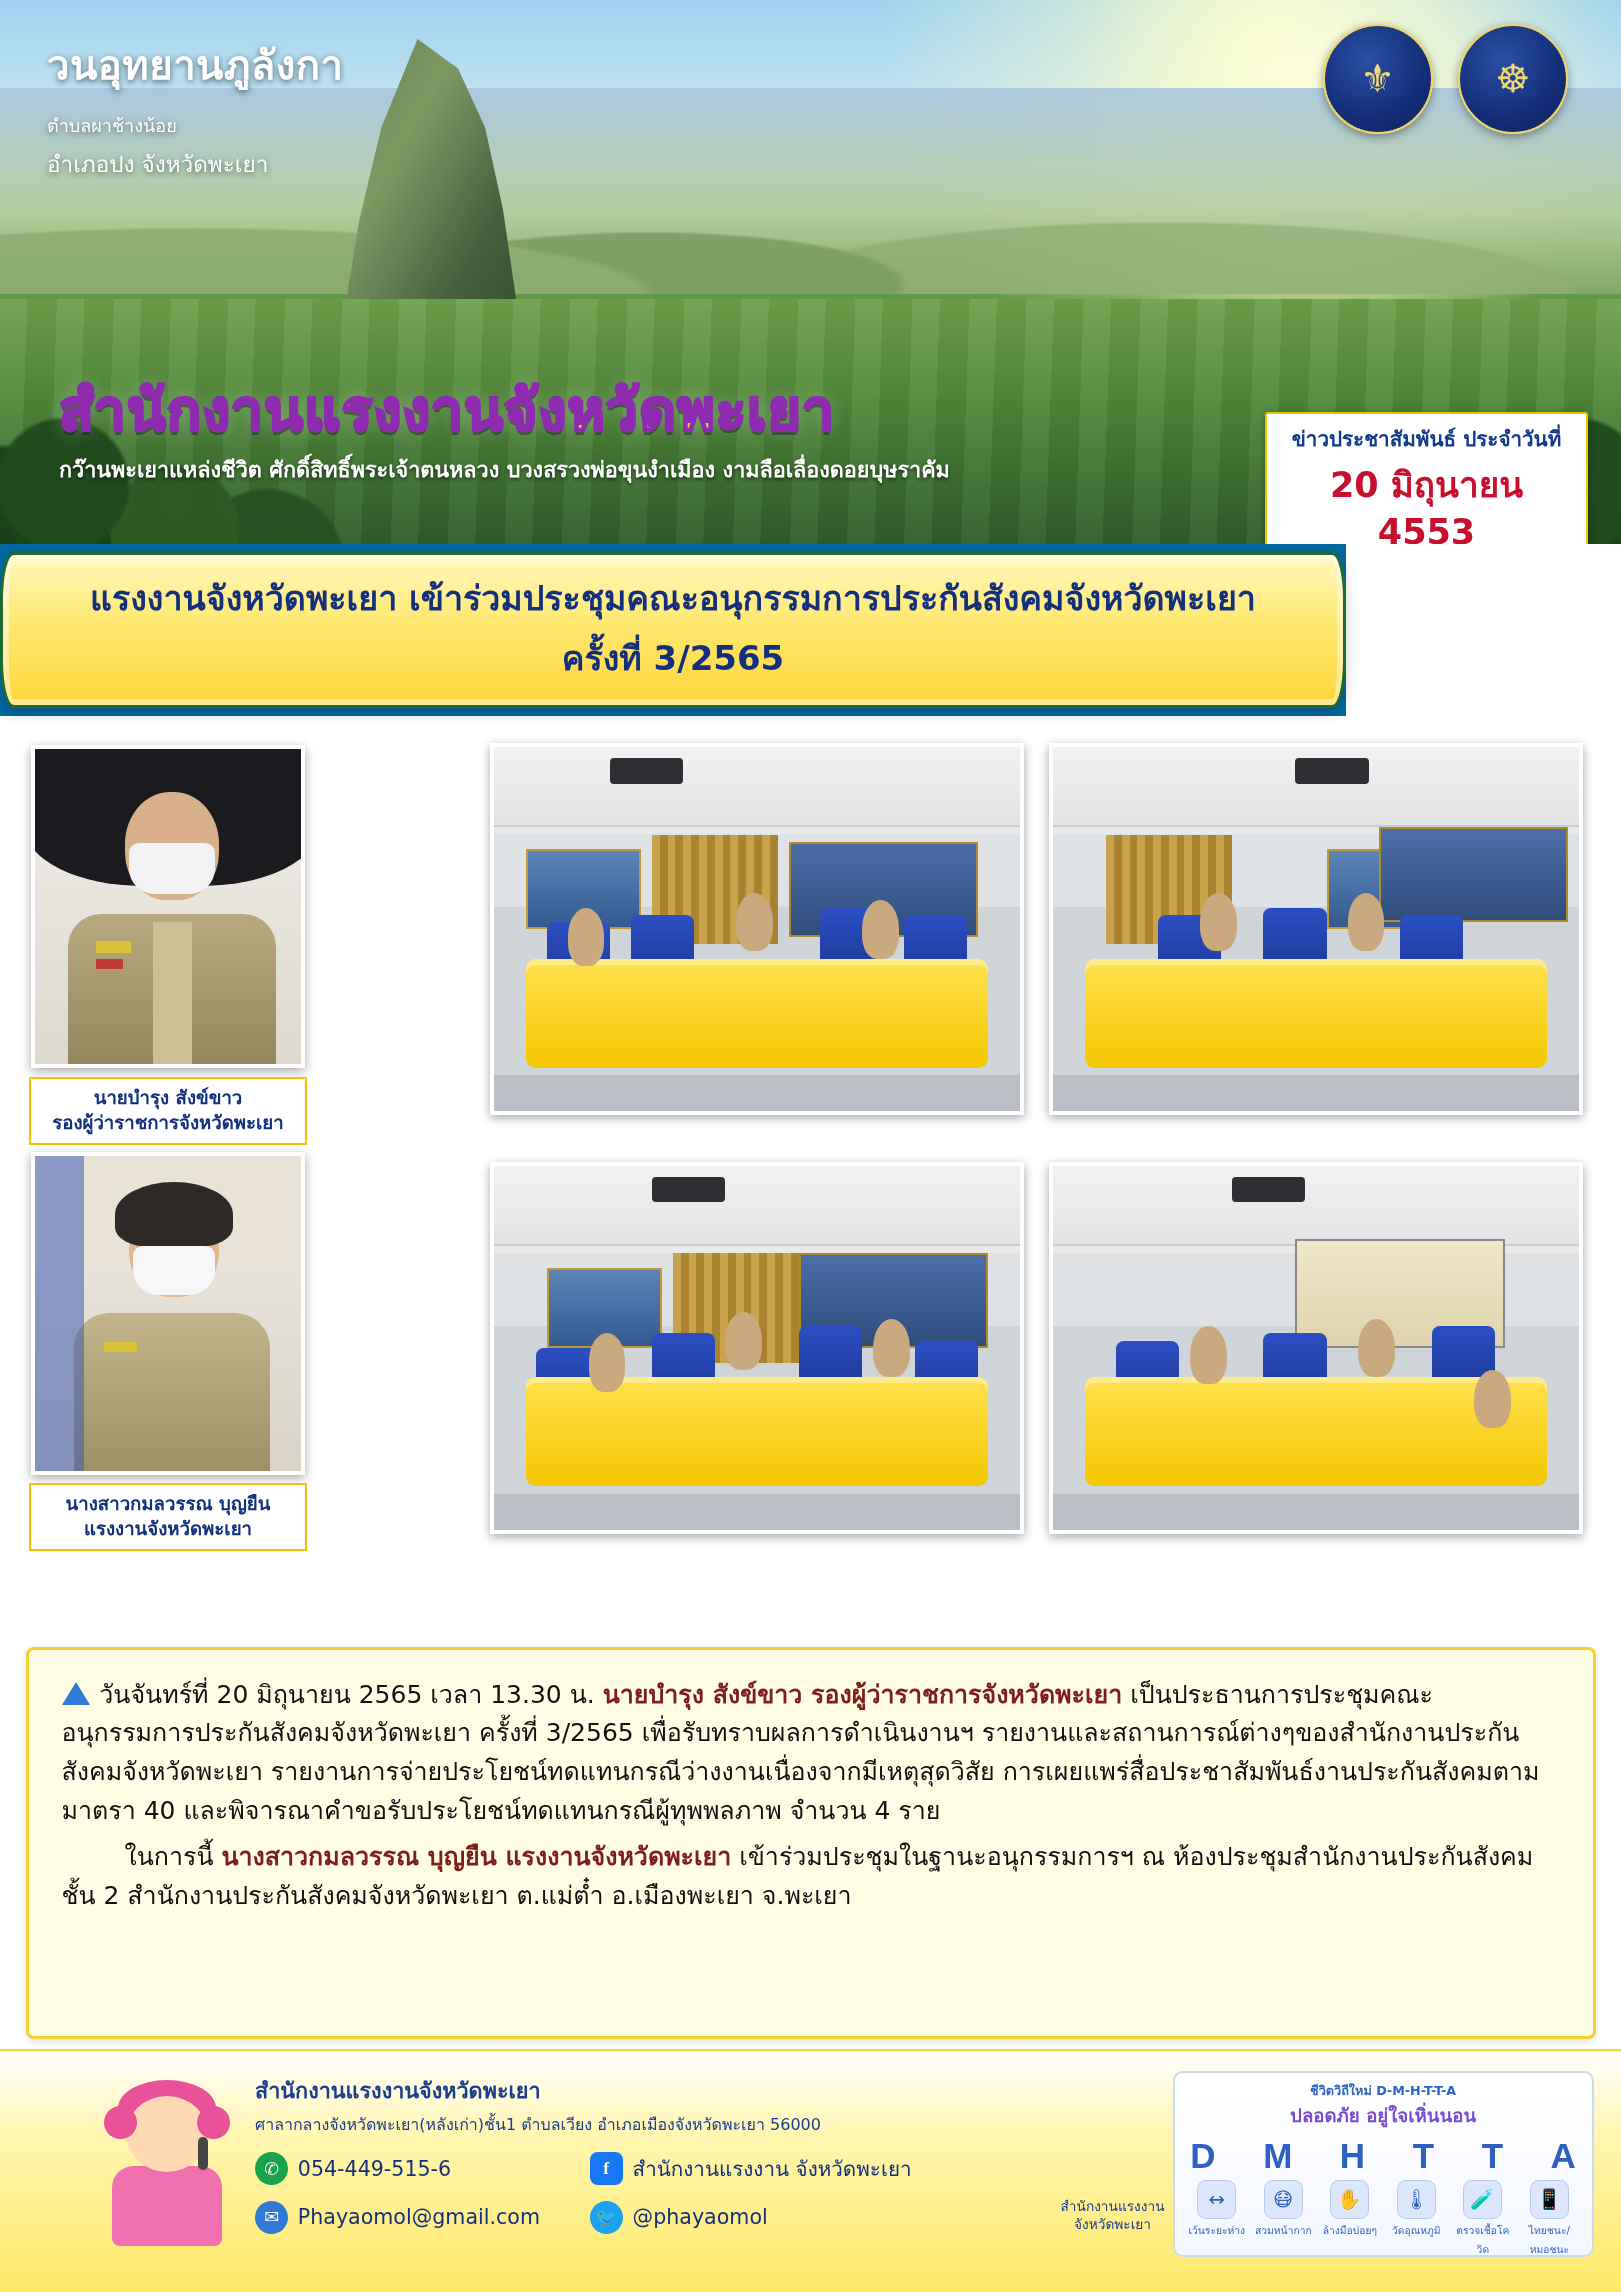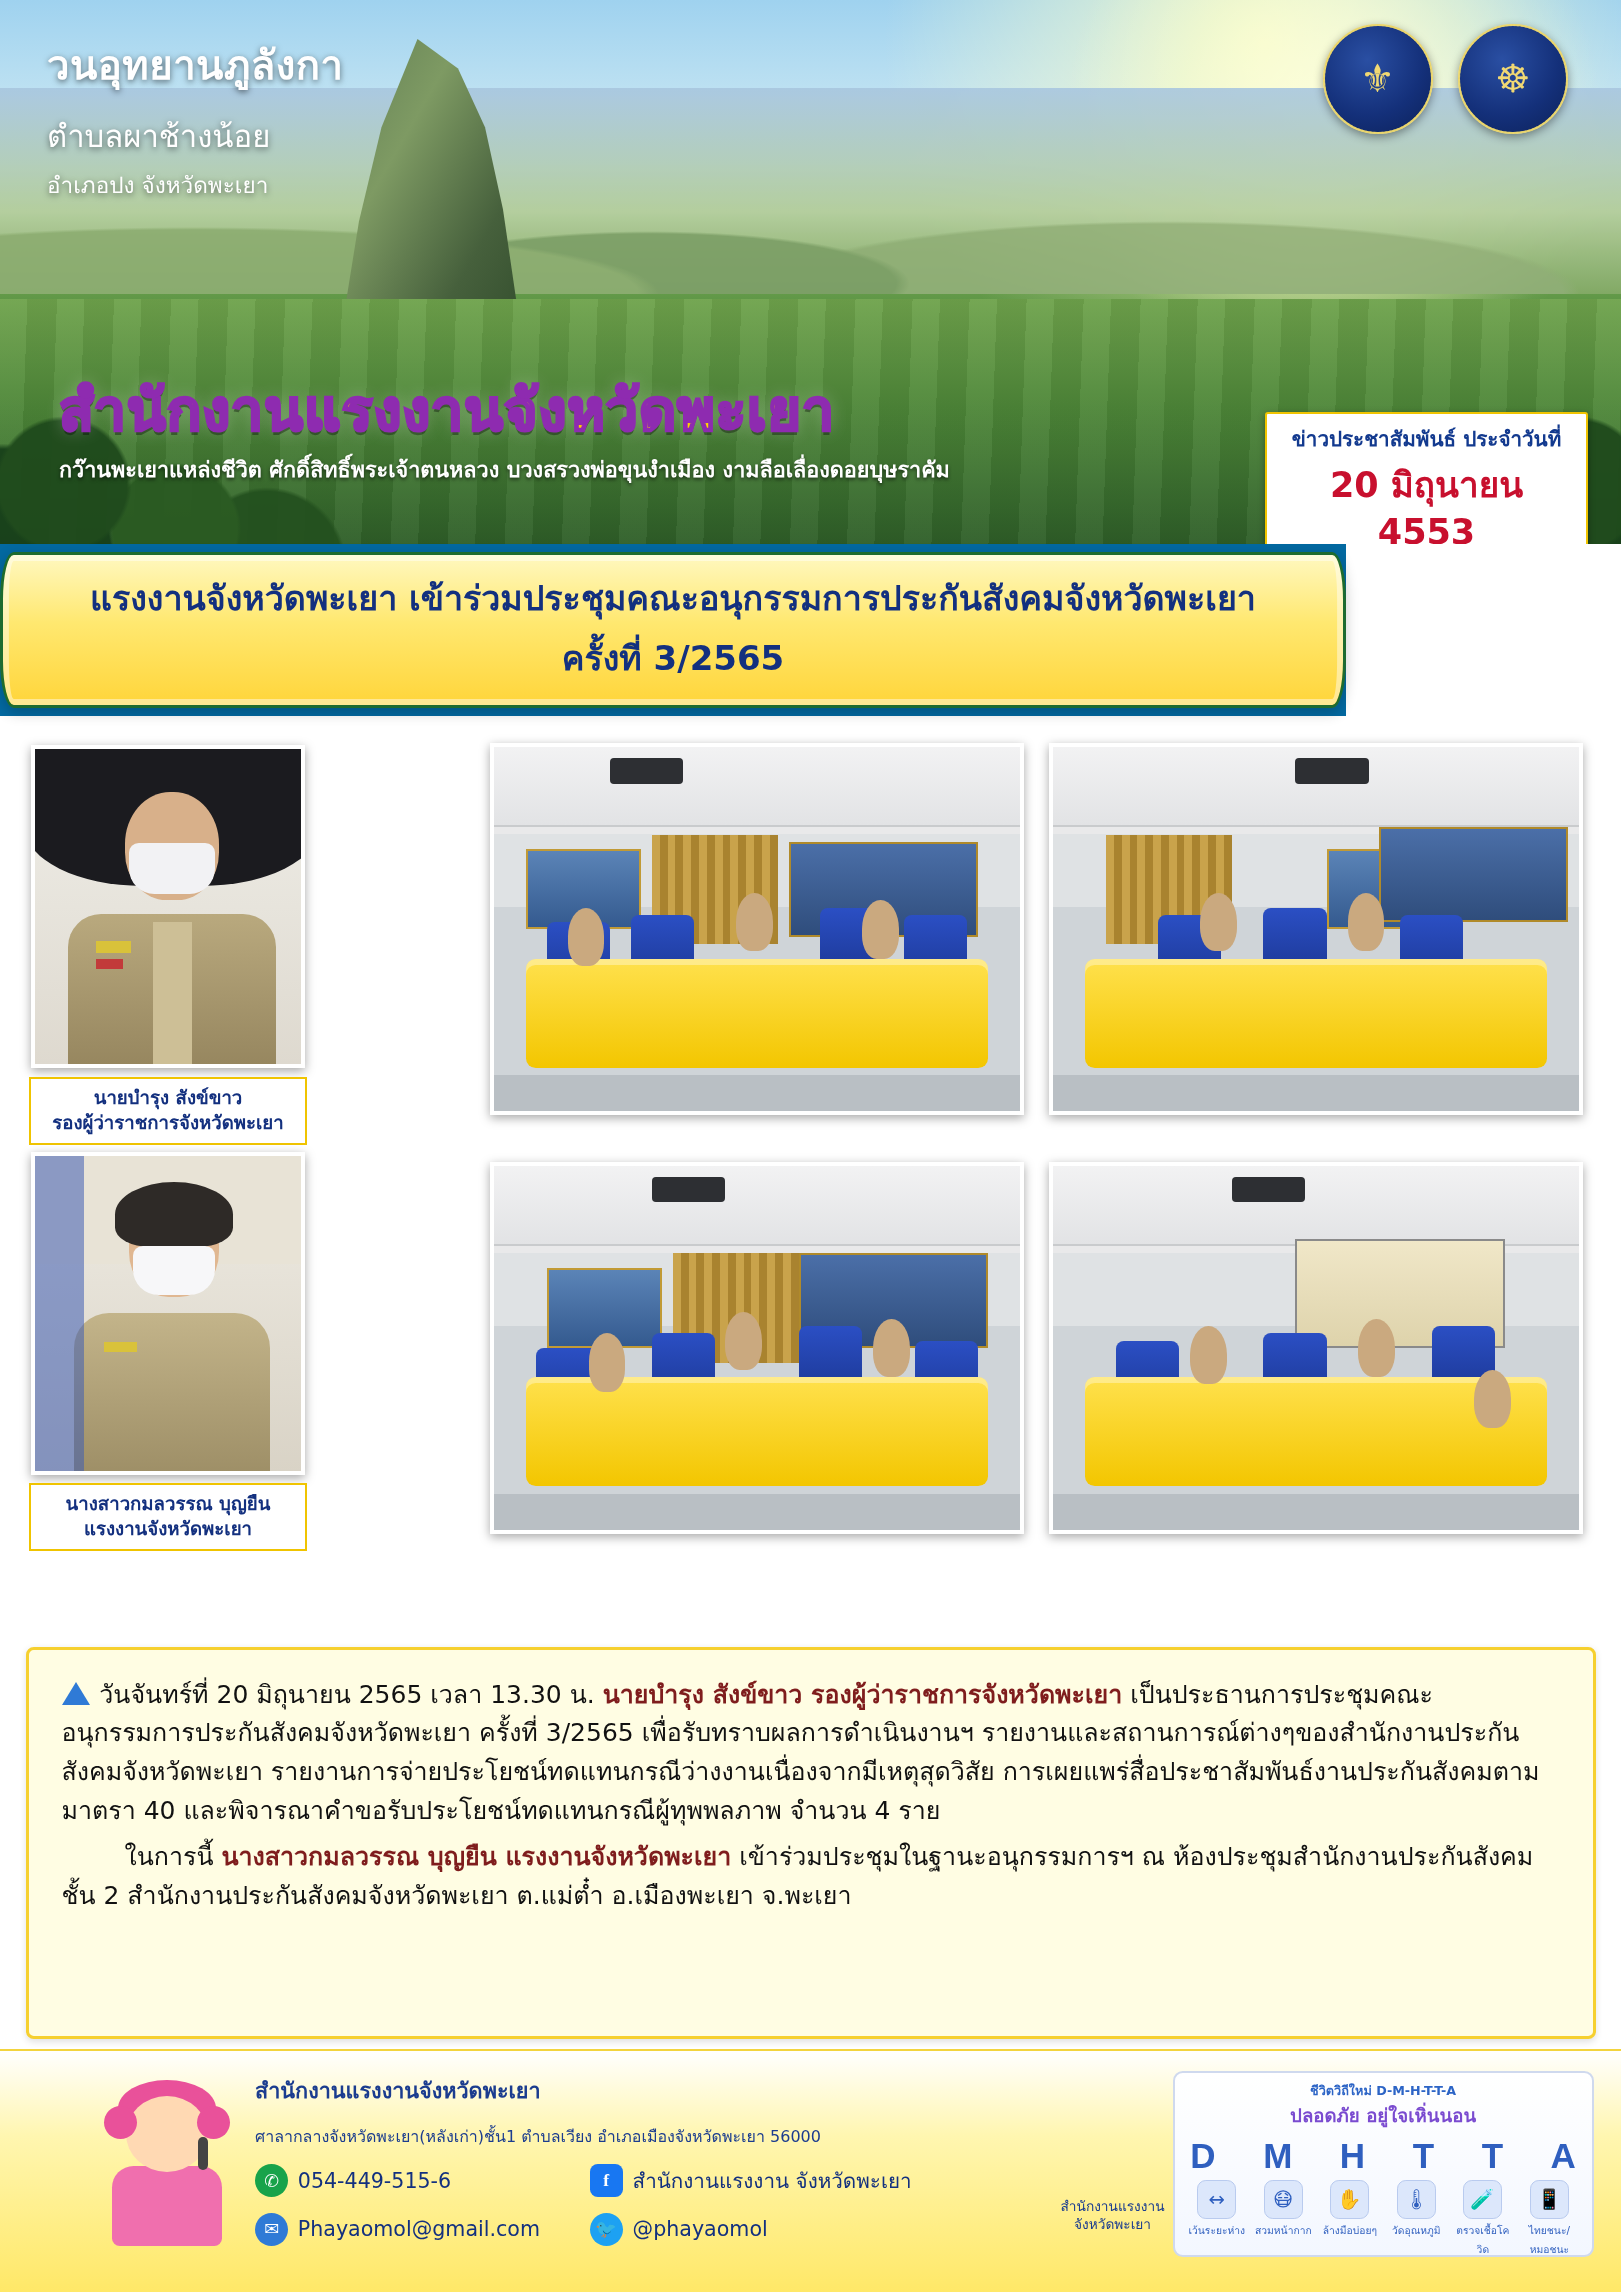--- a/index.html
+++ b/index.html
@@ -56,21 +56,21 @@
       radial-gradient(circle at 60% 98%, #24511f 0 18%, transparent 19%);
     opacity:.95;
   }
   .hero .foliage.right{ left:auto; right:-59px; transform:scaleX(-1); }
 
   .hero-head {
     position:absolute; left:47px; top:33px; color:#ffffff;
     text-shadow:0 2px 5.9px rgba(0,0,0,.55);
   }
   .hero-head .l1 { font-size:40px; font-weight:700; letter-spacing:0.5px; }
-  .hero-head .l2 { font-size:31px; margin-top:13.7px; }
+  .hero-head .l2 { font-size:18px; margin-top:13.7px; }
   .hero-head .l3 { font-size:22.5px; margin-top:5.9px; }
 
   .seals { position:absolute; right:53px; top:23.5px; display:flex; gap:25.5px; }
   .seal {
     width:110px; height:110px; border-radius:50%;
     background:radial-gradient(circle at 40% 32%, #2a4fa3 0%, #14307a 58%, #0c2159 100%);
     border:2.9px solid #e8d46a;
     display:flex; align-items:center; justify-content:center;
     color:#f0d873; font-size:39px; line-height:1;
     box-shadow:0 2.9px 9.8px rgba(0,0,0,.4);
@@ -199,21 +199,21 @@
   }
   .mascot .head{ position:absolute; left:17.6px; top:15.7px; width:82px; height:76px; background:#ffd9b3; border-radius:50%; }
   .mascot .hair{ position:absolute; left:9.8px; top:0px; width:98px; height:57px; background:#e9519a; border-radius:52% 52% 40% 40%; }
   .mascot .bun{ position:absolute; left:-3.9px; top:25.5px; width:33px; height:33px; background:#e9519a; border-radius:50%; }
   .mascot .bun2{ position:absolute; right:-3.9px; top:25.5px; width:33px; height:33px; background:#e9519a; border-radius:50%; }
   .mascot .body{ position:absolute; left:3.9px; top:86px; width:110px; height:80px; background:#f06fae; border-radius:21.6px 21.6px 7.8px 7.8px; }
   .mascot .mic{ position:absolute; left:90px; top:57px; width:9.8px; height:33px; background:#444; border-radius:4.9px; }
 
   .f-info { position:absolute; left:255px; top:21.6px; color:#1b3c8f; }
   .f-info .org { font-size:21.6px; font-weight:700; }
-  .f-info .addr { font-size:16px; margin-top:16px; color:#1b3c8f; }
+  .f-info .addr { font-size:16px; margin-top:4px; color:#1b3c8f; }
   .f-row { display:flex; align-items:center; gap:11.8px; margin-top:15.7px; font-size:20.6px; color:#13307f; }
   .f-row .grp { display:flex; align-items:center; gap:9.8px; min-width:323px; }
   .badge-circle {
     width:33px; height:33px; border-radius:50%; display:inline-flex;
     align-items:center; justify-content:center; color:#fff; font-size:17.6px;
   }
   .bg-phone { background:#18a34a; }
   .bg-mail  { background:#2f7ad6; }
   .bg-fb    { background:#1877f2; border-radius:7.8px; font-weight:700; font-family:"Liberation Serif", serif; }
   .bg-tw    { background:#1da1f2; }

